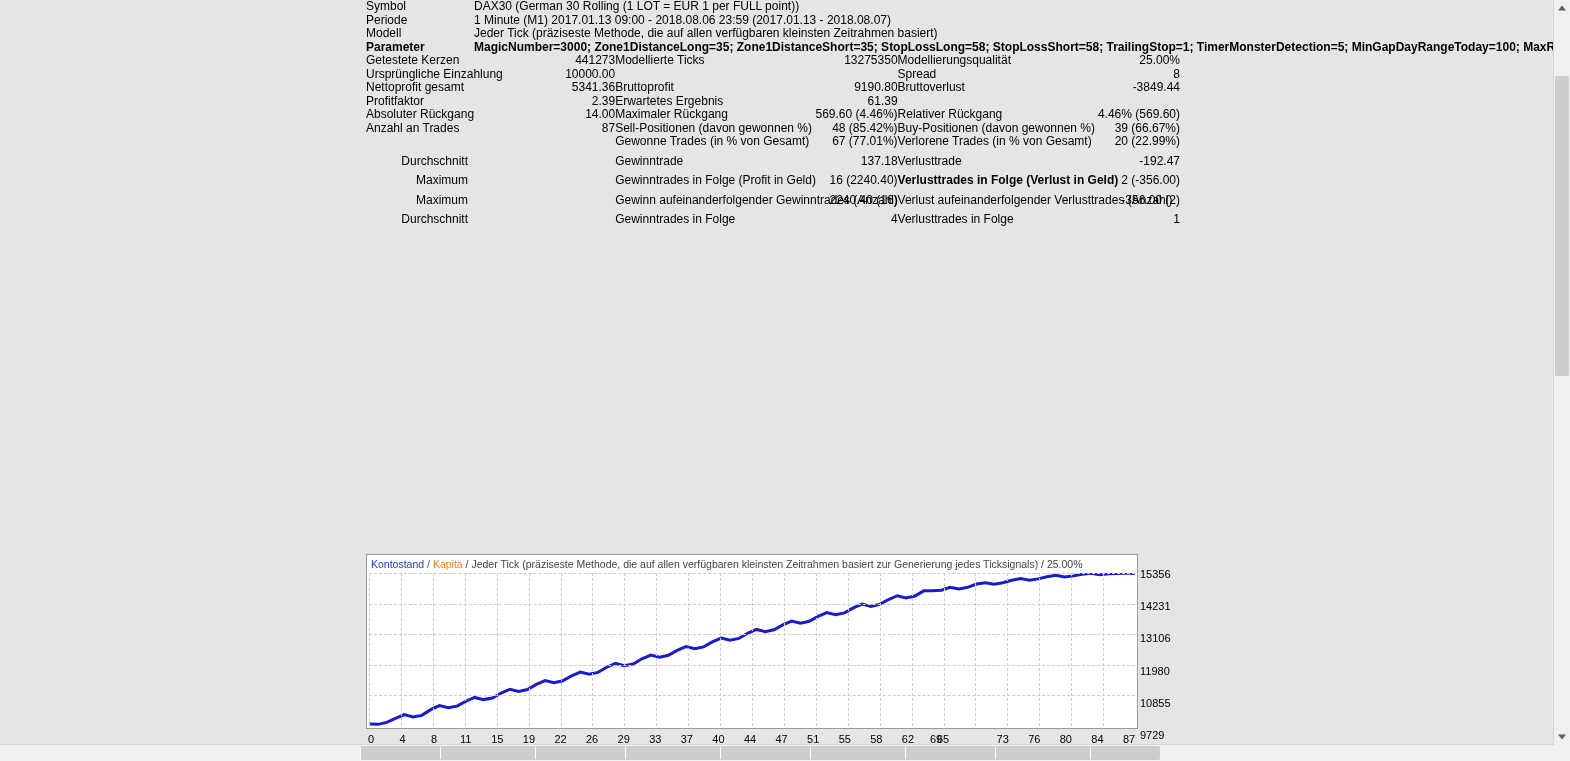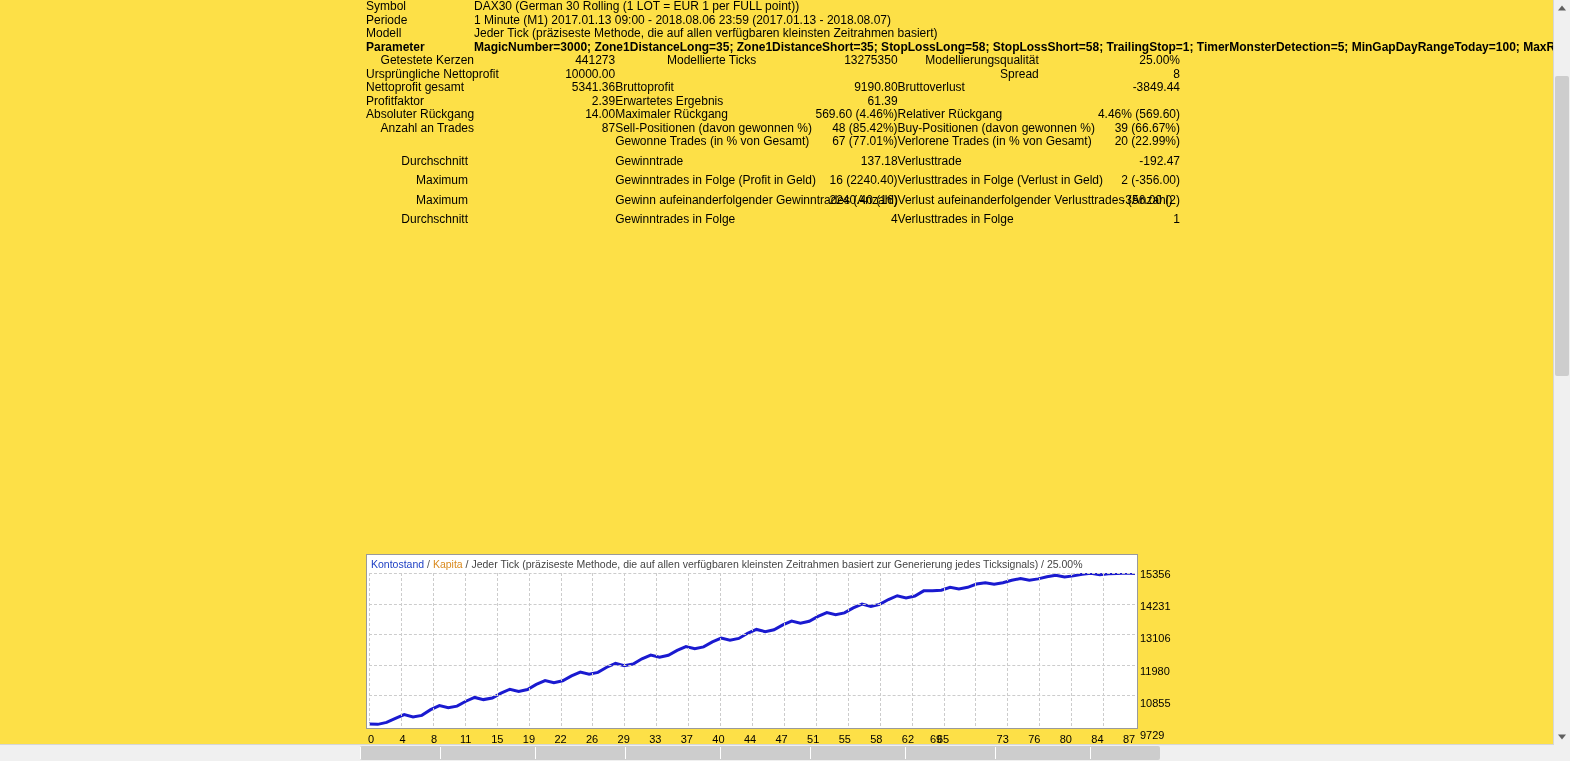--- a/index.html
+++ b/index.html
@@ -5,21 +5,21 @@
   html, body {
     margin: 0;
     padding: 0;
     background: #ffffff;
     font-family: "Liberation Sans", sans-serif;
   }
   #page {
     position: relative;
     width: 1570px;
     height: 761px;
-    background: #fde047;
+    background: #e5e5e5;
     overflow: hidden;
     font-size: 12px;
     color: #000000;
   }
 
   
   .report {
     position: absolute;
     left: 366px;
     top: 0px;
@@ -39,21 +39,21 @@
     white-space: nowrap;
   }
   .c-label { width: 108px; text-align: left; padding-right: 4px; }
   .c-val1  { width: 70px;  text-align: right; padding-right: 8px; }
   .c-lab2  { width: 264px; text-align: left; }
   .c-val2  { width: 120px; text-align: right; padding-right: 8px; }
   .c-lab3  { width: 178px; text-align: left; }
   .c-val3  { width: 74px;  text-align: right; }
 
   .rowgap td { padding-top: 7px; }
-  .rowgap2 td { padding-top: 13px; text-align: right; }
+  .rowgap2 td { padding-top: 13px; }
 
   .twoline { white-space: normal; line-height: 13.5px; }
 
   .param-block {
     white-space: pre-wrap;
     line-height: 13.2px;
     font-size: 12px;
     padding-top: 2px;
   }
   .param-row td { vertical-align: top; font-weight: bold; }
@@ -256,21 +256,21 @@
         <td class="c-label twoline">Getestete Kerzen</td>
         <td class="c-val1">441273</td>
         <td class="c-lab2">Modellierte Ticks</td>
         <td class="c-val2">13275350</td>
         <td class="c-lab3">Modellierungsqualität</td>
         <td class="c-val3">25.00%</td>
       </tr>
 
 
       <tr class="rowgap2">
-        <td class="c-label twoline">Ursprüngliche Nettoprofit</td>
+        <td class="c-label twoline">Ursprüngliche Einzahlung</td>
         <td class="c-val1">10000.00</td>
         <td class="c-lab2"></td>
         <td class="c-val2"></td>
         <td class="c-lab3">Spread</td>
         <td class="c-val3">8</td>
       </tr>
 
       <tr class="rowgap">
         <td class="c-label twoline">Nettoprofit gesamt</td>
         <td class="c-val1">5341.36</td>
@@ -324,21 +324,21 @@
         <td class="c-val2" style="padding-top:6px;">137.18</td>
         <td class="c-lab3" style="padding-top:6px;">Verlusttrade</td>
         <td class="c-val3" style="padding-top:6px;">-192.47</td>
       </tr>
 
       <tr>
         <td class="c-label" style="text-align:right;padding-right:6px;padding-top:6px;">Maximum</td>
         <td class="c-val1" style="padding-top:6px;"></td>
         <td class="c-lab2" style="padding-top:6px;">Gewinntrades in Folge (Profit in Geld)</td>
         <td class="c-val2" style="padding-top:6px;">16 (2240.40)</td>
-        <td class="c-lab3" style="padding-top:6px;">Verlusttrades in Folge (Verlust in Geld)</td>
+        <td class="c-lab3" style="padding-top:6px;font-weight:bold;">Verlusttrades in Folge (Verlust in Geld)</td>
         <td class="c-val3" style="padding-top:6px;">2 (-356.00)</td>
       </tr>
 
       <tr>
         <td class="c-label" style="text-align:right;padding-right:6px;padding-top:6px;">Maximum</td>
         <td class="c-val1" style="padding-top:6px;"></td>
         <td class="c-lab2" style="padding-top:6px;">Gewinn aufeinanderfolgender Gewinntrades (Anzahl)</td>
         <td class="c-val2" style="padding-top:6px;">2240.40 (16)</td>
         <td class="c-lab3" style="padding-top:6px;">Verlust aufeinanderfolgender Verlusttrades (Anzahl)</td>
         <td class="c-val3" style="padding-top:6px;">-356.00 (2)</td>

